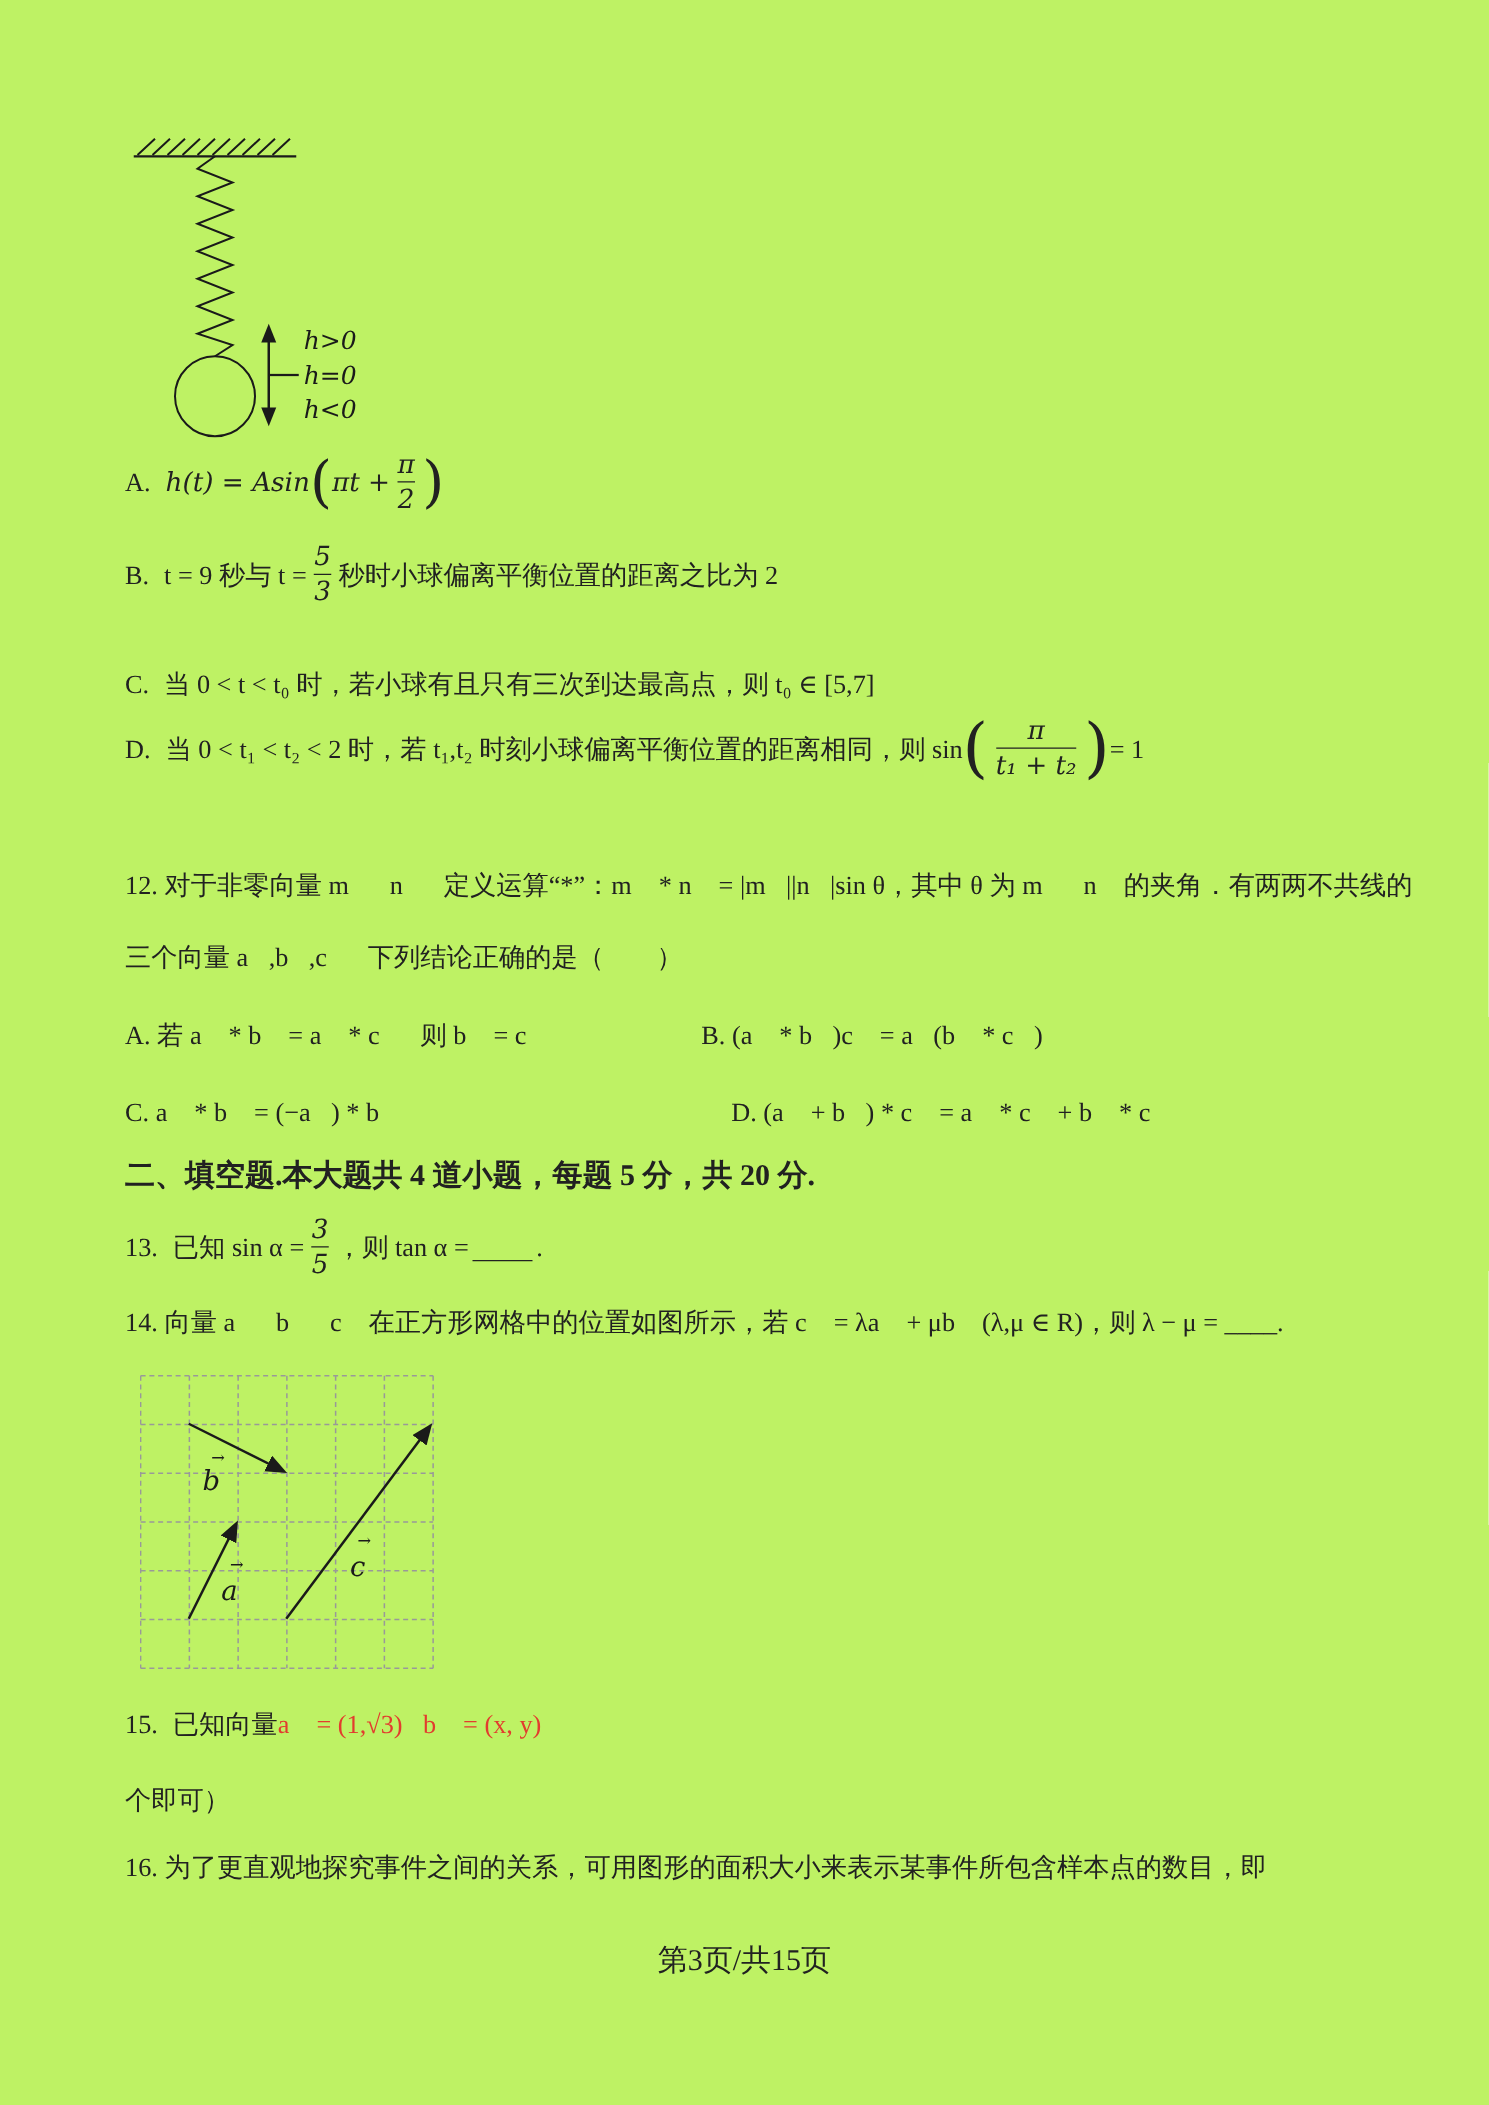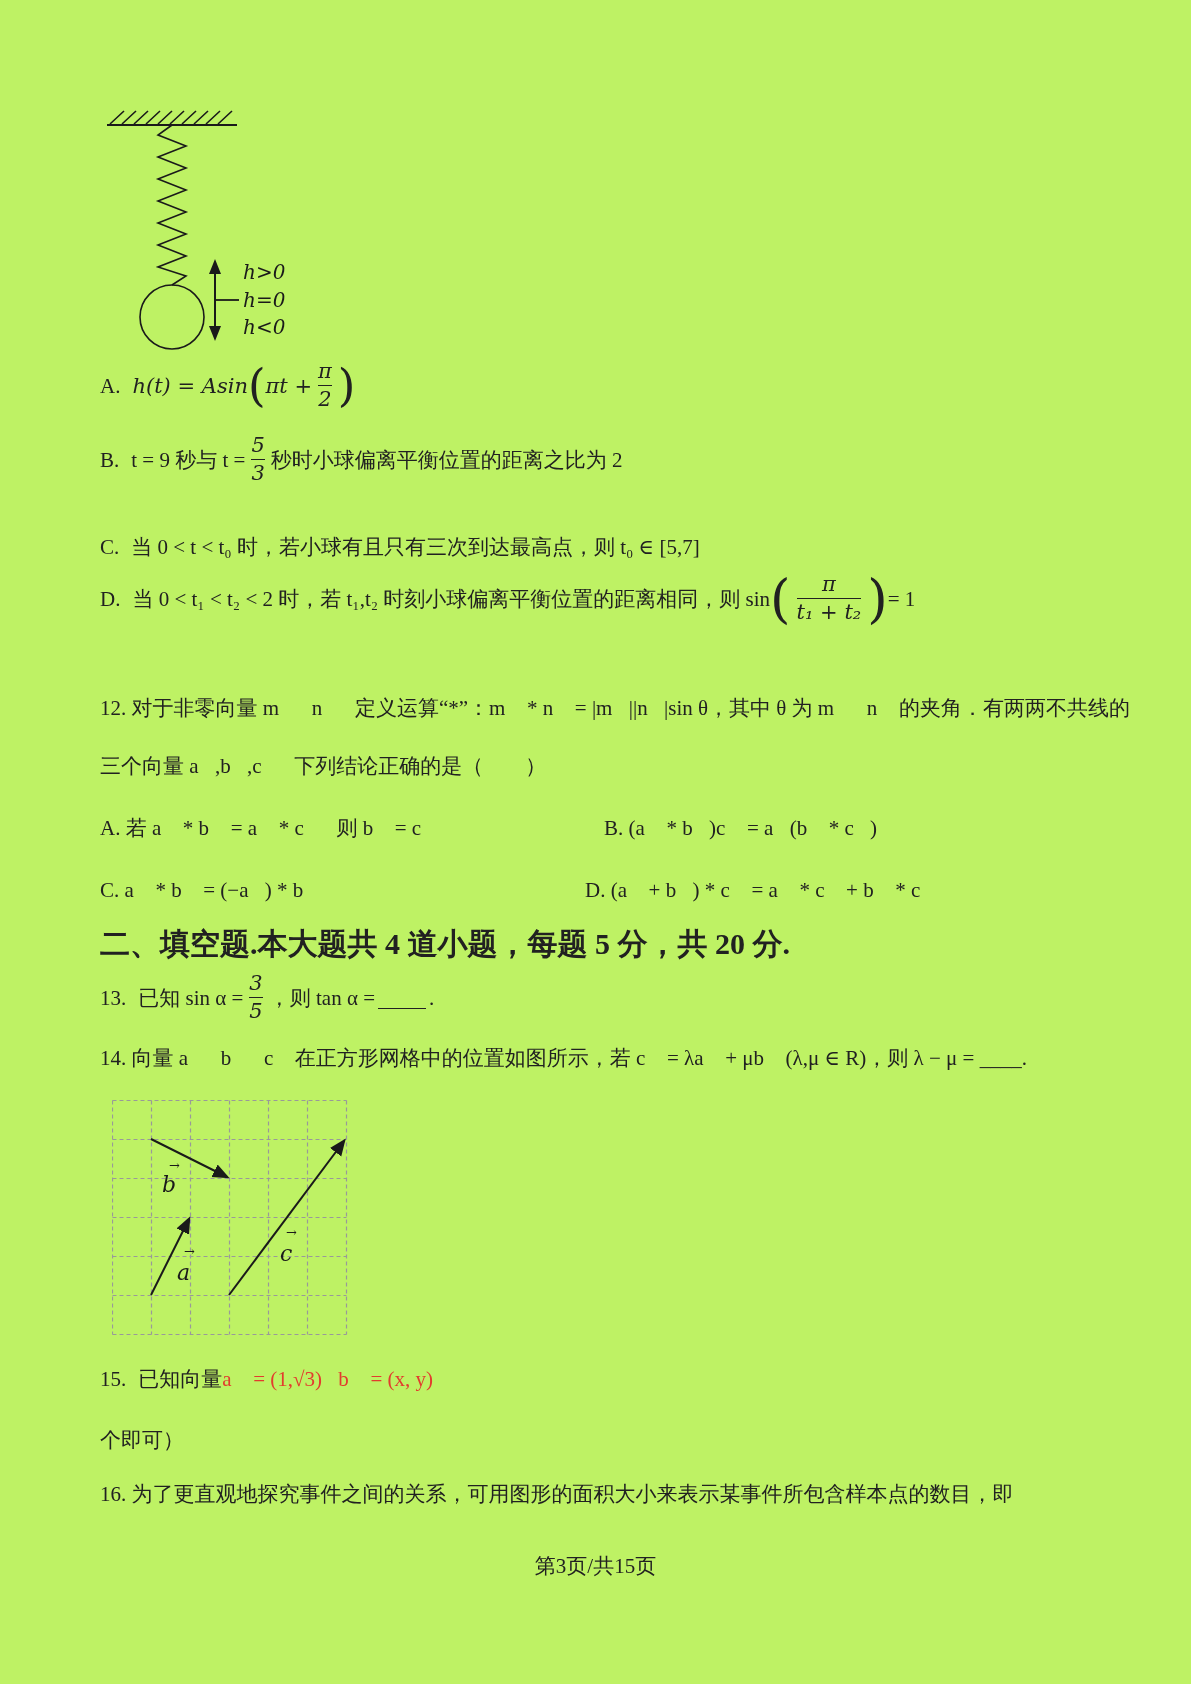--- a/index.html
+++ b/index.html
@@ -9,22 +9,22 @@
   .line { position:absolute; left:100px; display:flex; align-items:center; white-space:pre; }
   .lab { margin-right:12px; }
   .math { font-style:italic; font-family:"DejaVu Serif","Liberation Serif",serif; }
   .frac { display:inline-flex; flex-direction:column; align-items:center; margin:0 6px;
           line-height:1.12; font-family:"DejaVu Serif",serif; font-style:italic; }
   .frac .bar { width:100%; height:0; border-top:1.4px solid #212121; margin:1px 0 2px; }
   .bigp { font-family:"DejaVu Serif",serif; line-height:0; font-weight:400; }
   .p2 { font-size:215%; } .p3 { font-size:250%; }
   .blank { display:inline-block; width:48px; height:1.05em; border-bottom:1.5px solid #212121; margin:0 3px; }
   .red { color:#e23c2e; }
-  .sec { font-weight:bold; font-size:30px; font-family:"Liberation Serif","DejaVu Serif",serif; }
-  .footer { position:absolute; left:0; width:100%; text-align:center; font-size:21px; }
+  .sec { font-weight:bold; font-size:24px; font-family:"Liberation Serif","DejaVu Serif",serif; }
+  .footer { position:absolute; left:0; width:100%; text-align:center; font-size:24px; }
   svg text { font-family:"DejaVu Serif","Liberation Serif",serif; fill:#1a1a1a; }
   .dlabel { font-style:italic; font-size:20px; }
   .gl { font-style:italic; font-size:22px; }
   .ga { font-size:13px; }
 </style>
 </head>
 <body>
 
 <div class="page">
 
@@ -87,21 +87,21 @@
   <div class="line" style="top:694px">
     <span>12. 对于非零向量 m⃗，n⃗，定义运算“*”：m⃗ * n⃗ = |m⃗||n⃗|sin θ，其中 θ 为 m⃗，n⃗ 的夹角．有两两不共线的</span>
   </div>
   <div class="line" style="top:752px">
     <span>三个向量 a⃗,b⃗,c⃗，下列结论正确的是（　　）</span>
   </div>
 
   <div class="line" style="top:806px;height:44px">
     <span>A. 若 a⃗ * b⃗ = a⃗ * c⃗，则 b⃗ = c⃗</span>
   </div>
-  <div class="line" style="top:806px;left:604px;height:44px">
+  <div class="line" style="top:806px;left:561px;height:44px">
     <span>B. (a⃗ * b⃗)c⃗ = a⃗(b⃗ * c⃗)</span>
   </div>
   <div class="line" style="top:868px;height:44px">
     <span>C. a⃗ * b⃗ = (−a⃗) * b⃗</span>
   </div>
   <div class="line" style="top:868px;left:585px;height:44px">
     <span>D. (a⃗ + b⃗) * c⃗ = a⃗ * c⃗ + b⃗ * c⃗</span>
   </div>
 
   <div class="line sec" style="top:924px">

